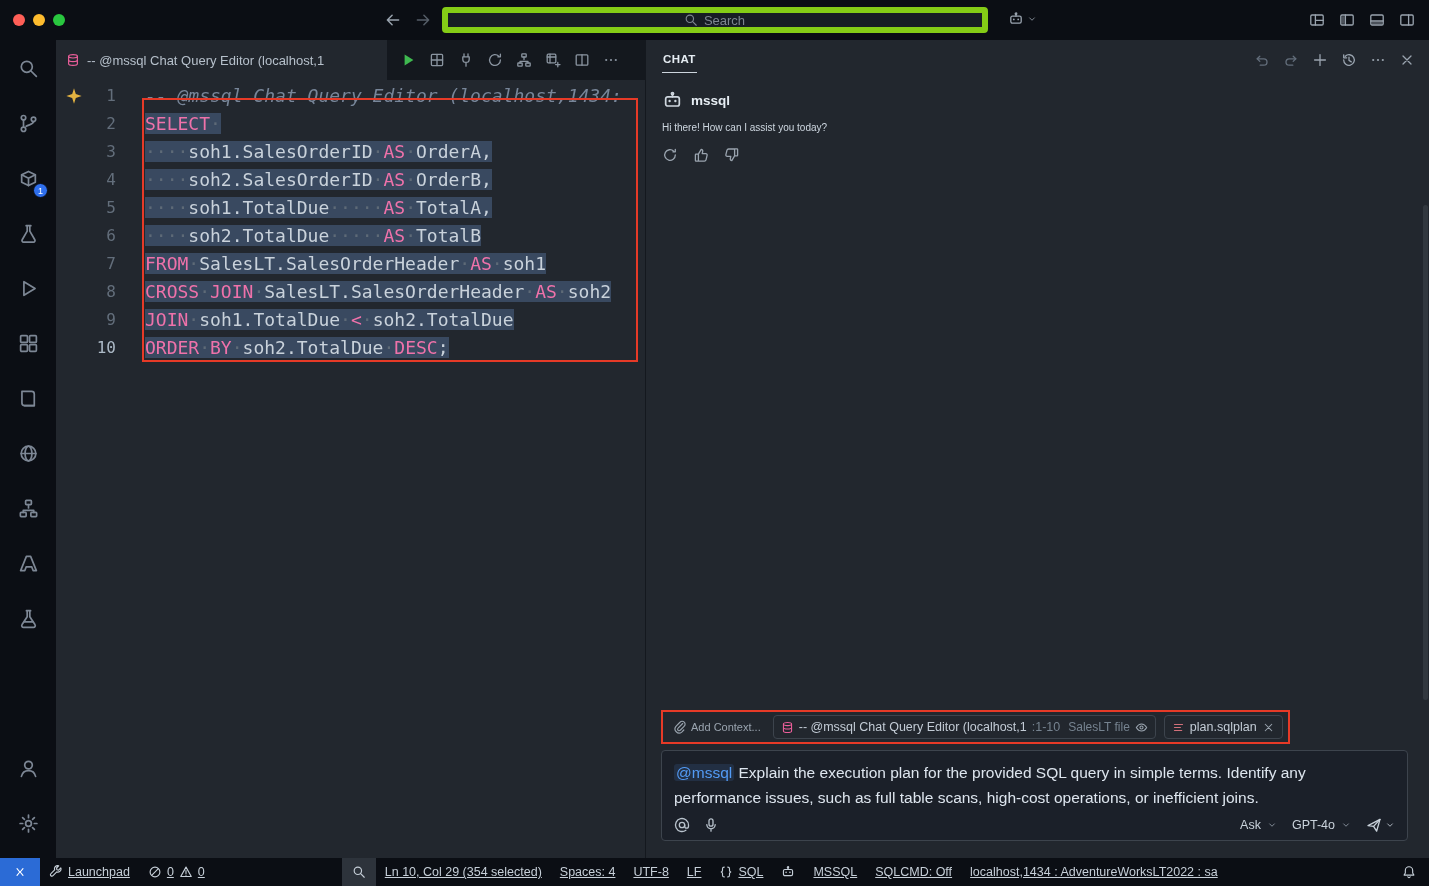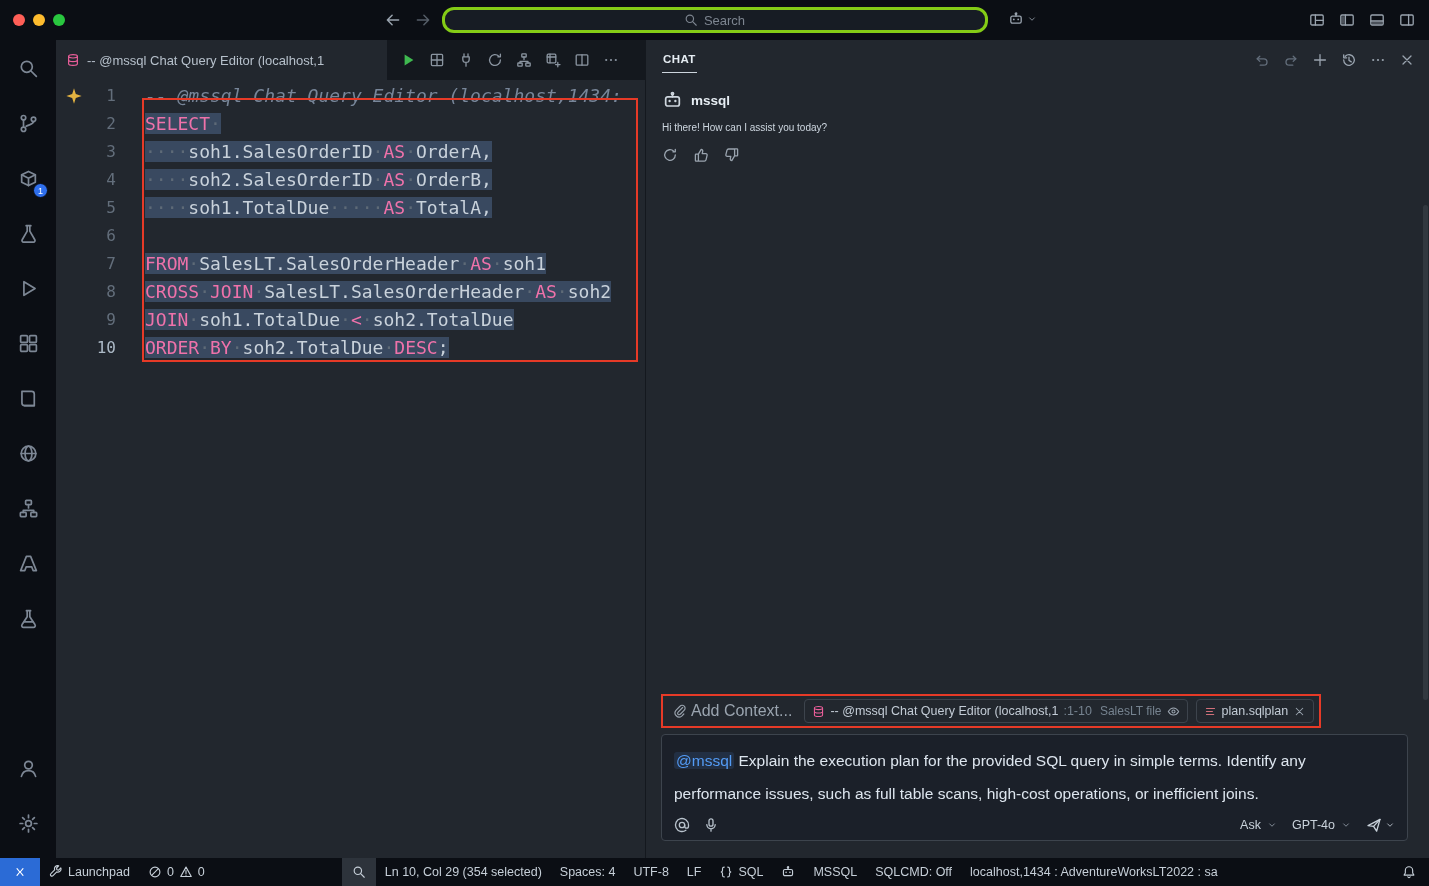--- a/index.html
+++ b/index.html
@@ -11,21 +11,21 @@
   .ic21{width:21px;height:21px}.ic13{width:13px;height:13px}.ic10{width:10px;height:10px}
 
   
   .titlebar{height:40px;background:#0b0e14;position:relative;}
   .lights{position:absolute;left:13px;top:14px;display:flex;gap:8px;}
   .light{width:12px;height:12px;border-radius:50%;}
   .l-red{background:#ff5f57}.l-yellow{background:#febc2e}.l-green{background:#29c73f}
   .nav{position:absolute;left:384px;top:11px;display:flex;gap:12px;color:#9aa4af;}
   .nav .fwd{color:#565e68;}
   .cmd-center{position:absolute;left:50%;top:7px;transform:translateX(-50%);width:546px;height:26px;
-    background:#171c24;border:3px solid #84cc16;border-radius:12px;display:flex;align-items:center;
+    background:#171c24;border:6px solid #84cc16;border-radius:4px;display:flex;align-items:center;
     justify-content:center;gap:6px;color:#7d8590;font-size:13px;}
   .copilot-menu{position:absolute;left:1008px;top:11px;display:flex;align-items:center;gap:3px;color:#9aa4af;}
   .tb-right{position:absolute;right:14px;top:12px;display:flex;gap:14px;color:#9aa4af;}
 
   
   .main{display:flex;height:818px;}
   .activitybar{width:56px;background:#0b0e14;display:flex;flex-direction:column;align-items:center;padding:6px 0 2px;}
   .ab-item{width:44px;height:44px;margin-bottom:11px;display:flex;align-items:center;justify-content:center;
     color:#7d8795;position:relative;}
   .ab-badge{position:absolute;right:2px;bottom:2px;background:#2f6fed;color:#fff;font-size:9px;width:15px;height:15px;
@@ -60,39 +60,39 @@
   .chat-messages{flex:1;padding:10px 16px;overflow:hidden;}
   .msg-head{display:flex;align-items:center;gap:8px;}
   .avatar{width:21px;height:21px;color:#cfd7df;}
   .msg-sender{font-size:13.5px;font-weight:700;color:#e6edf3;}
   .msg-text{margin-top:11px;font-size:10px;color:#ced7e0;}
   .msg-actions{margin-top:14px;display:flex;gap:15px;color:#9aa4af;}
   .chat-scrollbar{position:absolute;right:1px;top:165px;width:5px;height:495px;background:rgba(139,148,158,.16);border-radius:3px;}
 
   .chat-footer{padding:0 21px 17px 15px;}
   .annotation-red{display:inline-flex;align-items:center;gap:8px;border:2px solid #e63a27;padding:3px 5px;margin-bottom:6px;max-width:100%;}
-  .add-context{display:flex;align-items:center;gap:5px;color:#9aa4af;font-size:16px;padding:2px 4px;white-space:nowrap;}
+  .add-context{display:flex;align-items:center;gap:5px;color:#9aa4af;font-size:11px;padding:2px 4px;white-space:nowrap;}
   .chip{display:flex;align-items:center;gap:5px;height:24px;padding:0 7px;border:1px solid #3d444d;border-radius:4px;
     font-size:12.5px;color:#c3ccd6;white-space:nowrap;}
   .chip .range{color:#768390;}
   .chip .suffix{color:#768390;font-size:12px;margin-left:3px;}
   .chip .dbic{color:#ec5f9b;}
   .chip .planic{color:#d1707a;}
   .chip .eye,.chip .x{color:#9aa4af;display:flex;align-items:center;}
   .chat-input{border:1px solid #3d444d;border-radius:4px;background:#1b2029;padding:9px 12px 7px;}
-  .ci-text{font-size:15.5px;line-height:33px;color:#dde5ee;min-height:48px;}
+  .ci-text{font-size:15.5px;line-height:25px;color:#dde5ee;min-height:48px;}
   .mention{color:#539bf5;background:rgba(83,155,245,.13);border-radius:3px;padding:0 2px;}
   .ci-toolbar{display:flex;align-items:center;gap:13px;margin-top:7px;color:#b9c3cd;}
   .ci-right{margin-left:auto;display:flex;align-items:center;gap:15px;font-size:12.5px;color:#c9d2db;}
   .dd{display:flex;align-items:center;gap:6px;}
   .dd .chev{color:#9aa4af;}
   .send-group{display:flex;align-items:center;gap:3px;}
 
   
-  .statusbar{height:28px;background:#0b0e14;display:flex;align-items:center;font-size:12.5px;color:#c6cfd8;}
+  .statusbar{height:28px;background:#0b0e14;display:flex;align-items:center;font-size:12.5px;color:#c6cfd8;text-decoration:underline;}
   .sb-item{display:flex;align-items:center;gap:5px;padding:0 9px;height:100%;white-space:nowrap;}
   .sb-remote{background:#2b6bd6;color:#fff;width:40px;justify-content:center;padding:0;}
   .sb-boxed{background:#2d333b;width:34px;justify-content:center;padding:0;margin-left:128px;}
   .sb-right{margin-left:auto;margin-right:4px;}
 </style>
 </head>
 <body>
 
 <div class="window">
 
@@ -375,20 +375,21 @@
             <div class="line">
               <span class="ln">4</span>
               <span class="lc"><span class="sel"><span class="tk-ws">····</span><span class="tk-id">soh2.SalesOrderID</span><span class="tk-ws">·</span><span class="tk-kw">AS</span><span class="tk-ws">·</span><span class="tk-id">OrderB,</span></span></span>
             </div>
             <div class="line">
               <span class="ln">5</span>
               <span class="lc"><span class="sel"><span class="tk-ws">····</span><span class="tk-id">soh1.TotalDue</span><span class="tk-ws">·····</span><span class="tk-kw">AS</span><span class="tk-ws">·</span><span class="tk-id">TotalA,</span></span></span>
             </div>
             <div class="line">
               <span class="ln">6</span>
+              <span class="lc"><span class="sel"><span class="tk-ws">····</span><span class="tk-id">soh2.TotalDue</span><span class="tk-ws">·····</span><span class="tk-kw">AS</span><span class="tk-ws">·</span><span class="tk-id">TotalB</span></span></span>
             </div>
             <div class="line">
               <span class="ln">7</span>
               <span class="lc"><span class="sel"><span class="tk-kw">FROM</span><span class="tk-ws">·</span><span class="tk-id">SalesLT.SalesOrderHeader</span><span class="tk-ws">·</span><span class="tk-kw">AS</span><span class="tk-ws">·</span><span class="tk-id">soh1</span></span></span>
             </div>
             <div class="line">
               <span class="ln">8</span>
               <span class="lc"><span class="sel"><span class="tk-kw">CROSS</span><span class="tk-ws">·</span><span class="tk-kw">JOIN</span><span class="tk-ws">·</span><span class="tk-id">SalesLT.SalesOrderHeader</span><span class="tk-ws">·</span><span class="tk-kw">AS</span><span class="tk-ws">·</span><span class="tk-id">soh2</span></span></span>
             </div>
             <div class="line">

